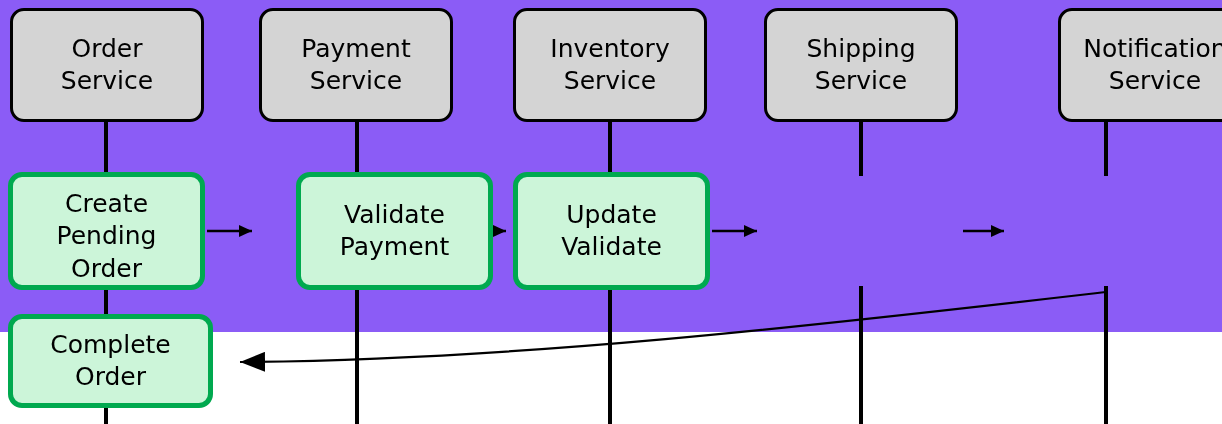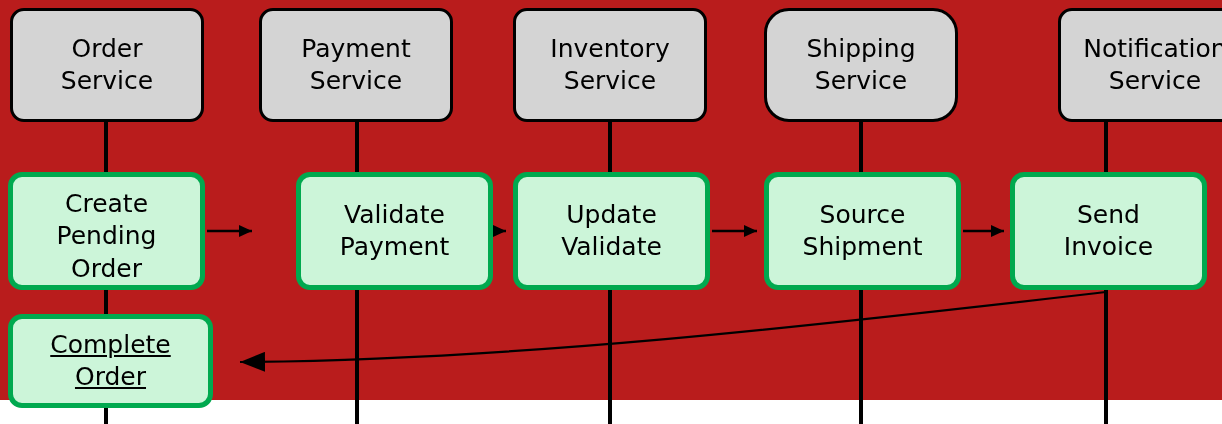--- a/index.html
+++ b/index.html
@@ -10,22 +10,22 @@
   }
   body {
     width: 1222px;
     height: 424px;
     font-family: "DejaVu Sans", "Liberation Sans", sans-serif;
     overflow: hidden;
   }
   #diagram {
     position: relative;
     width: 1222px;
-    height: 400px;
-    background: #b91c1c;
+    height: 332px;
+    background: #8b5cf6;
   }
   #edge-layer {
     position: absolute;
     left: 0;
     top: 0;
     width: 1222px;
     height: 424px;
     pointer-events: none;
   }
   .node {
@@ -114,21 +114,21 @@
   <div class="node node-participant" style="left:259px; top:8px; width:194px; height:114px;">
     <span>Payment
 Service</span>
   </div>
 
   <div class="node node-participant" style="left:513px; top:8px; width:194px; height:114px;">
     <span>Inventory
 Service</span>
   </div>
 
-  <div class="node node-participant" style="left:764px; top:8px; width:194px; height:114px;border-radius:25px;">
+  <div class="node node-participant" style="left:764px; top:8px; width:194px; height:114px;">
     <span>Shipping
 Service</span>
   </div>
 
   <div class="node node-participant" style="left:1058px; top:8px; width:194px; height:114px;">
     <span>Notification
 Service</span>
   </div>
 
   <div class="node node-action" style="left:8px; top:172px; width:197px; height:118px;align-items:flex-end;">
@@ -140,28 +140,20 @@
   <div class="node node-action" style="left:260px; top:172px; width:197px; height:118px;margin-left:36px;">
     <span>Validate
 Payment</span>
   </div>
 
   <div class="node node-action" style="left:513px; top:172px; width:197px; height:118px;">
     <span>Update
 Validate</span>
   </div>
 
-  <div class="node node-action" style="left:764px; top:172px; width:197px; height:118px;">
-    <span>Source
-Shipment</span>
-  </div>
 
-  <div class="node node-action" style="left:1010px; top:172px; width:197px; height:118px;">
-    <span>Send
-Invoice</span>
-  </div>
 
-  <div class="node node-action" style="left:8px; top:314px; width:205px; height:94px;text-decoration:underline;">
+  <div class="node node-action" style="left:8px; top:314px; width:205px; height:94px;">
     <span>Complete
 Order</span>
   </div>
 
 </div>
 
 </body></html>

